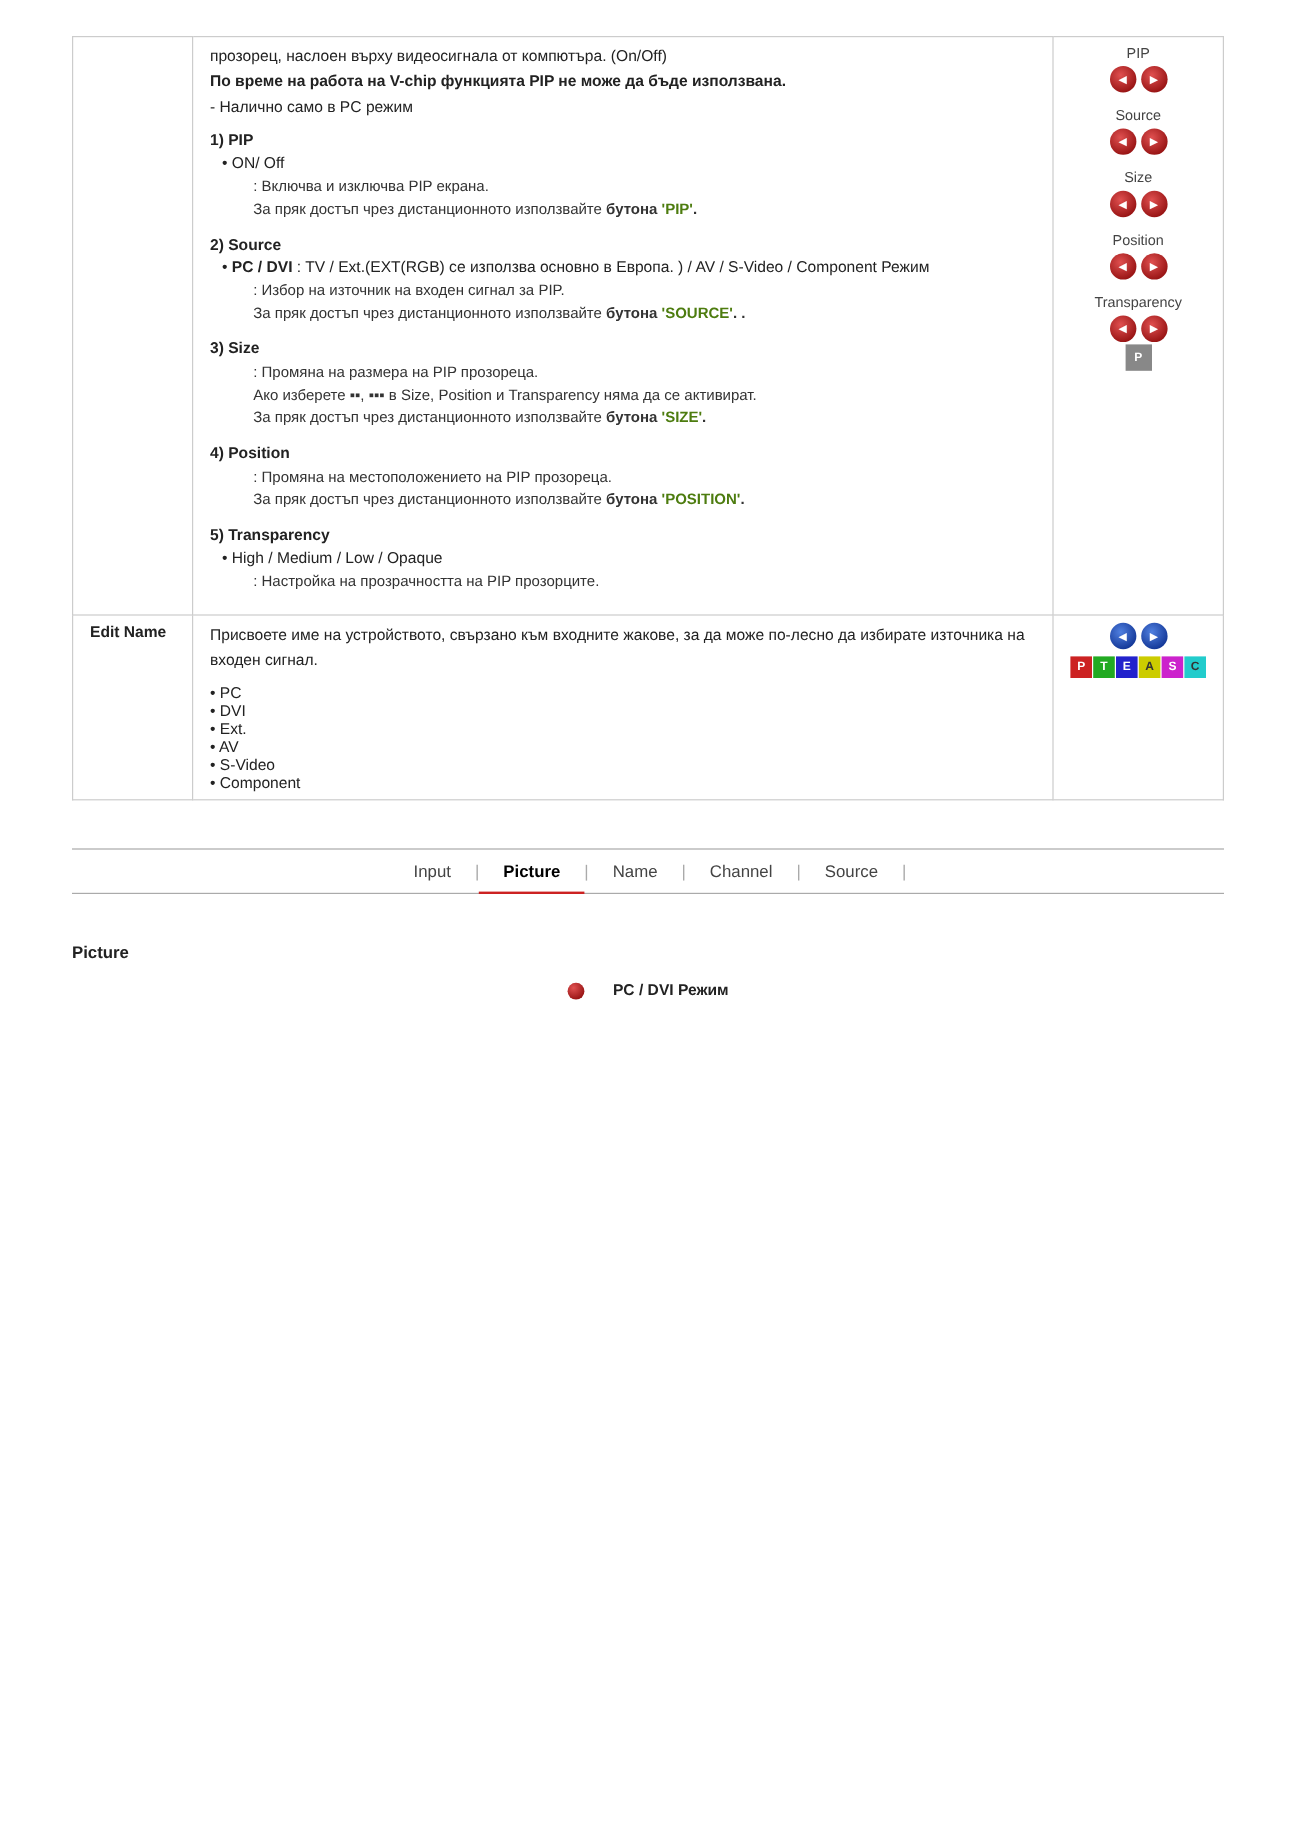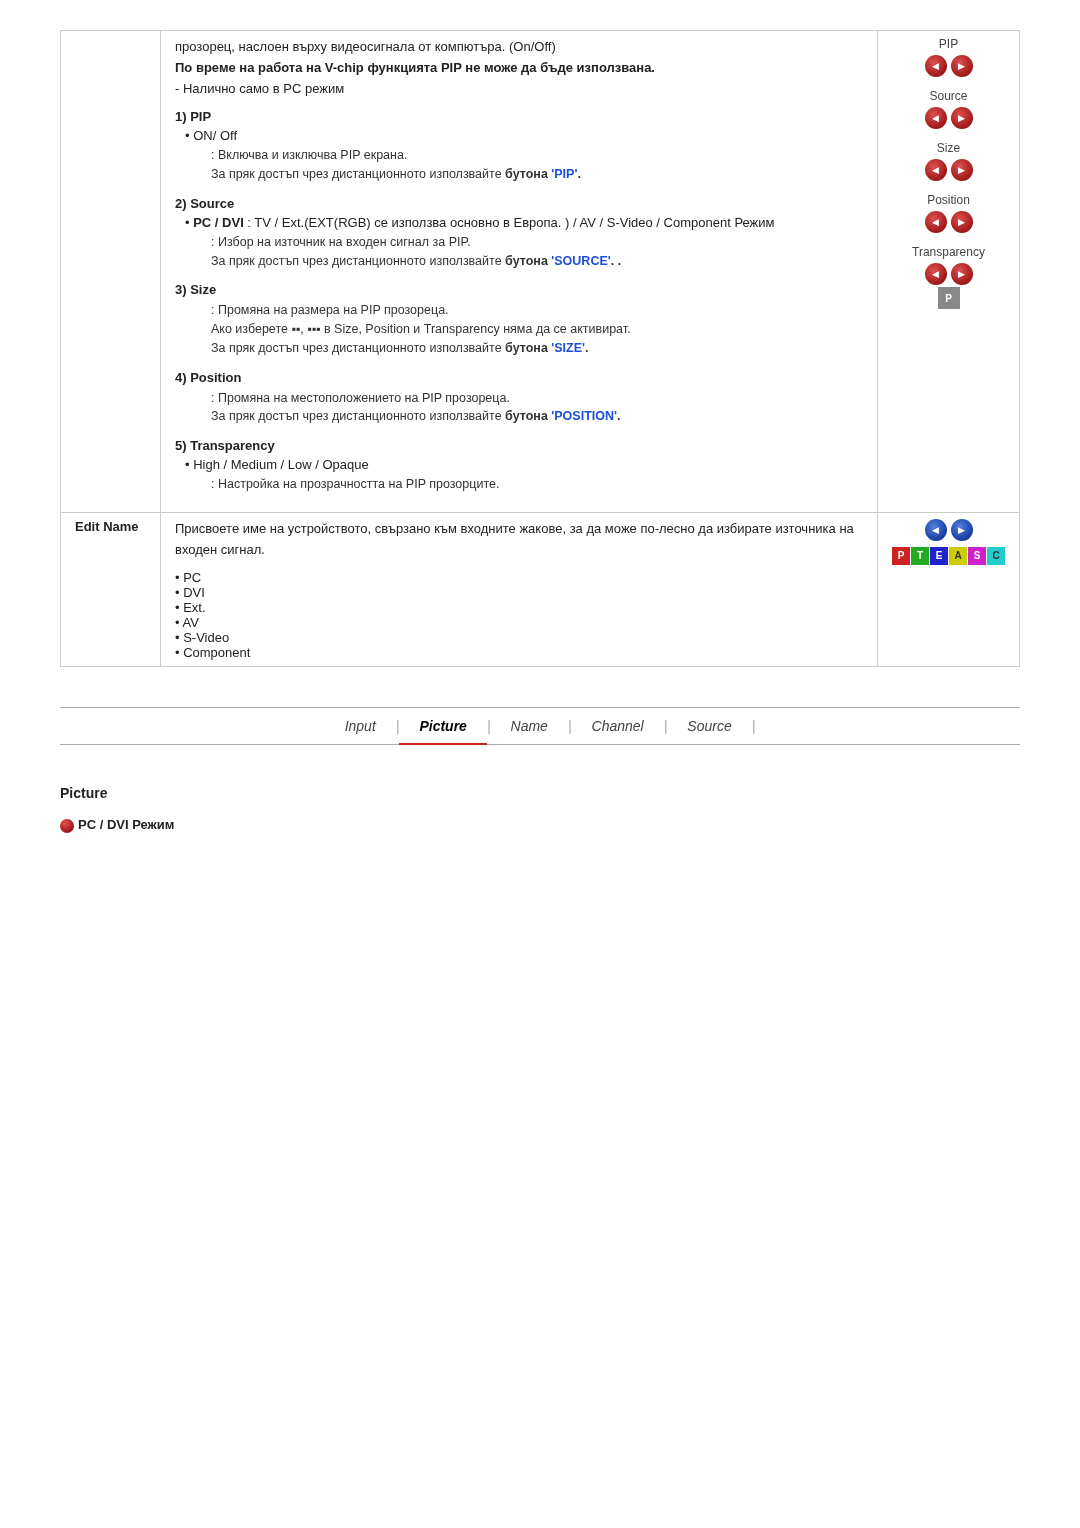--- a/index.html
+++ b/index.html
@@ -148,35 +148,34 @@
     }
 
     .section-item-desc {
       margin-left: 36px;
       font-size: 12.5px;
       line-height: 1.5;
       color: #333;
     }
 
     .highlight {
-      color: #1d4ed8;
+      color: #4d7c0f;
       font-weight: bold;
     }
 
     
     .nav-bar {
       border-top: 1px solid #aaa;
       border-bottom: 1px solid #aaa;
       padding: 10px 0;
       margin-bottom: 40px;
       display: flex;
       align-items: flex-end;
       justify-content: center;
       gap: 0;
-      font-style: italic;
     }
 
     .nav-item {
       font-size: 14px;
       color: #444;
       padding: 0 20px;
       cursor: pointer;
       position: relative;
     }
 
@@ -207,22 +206,23 @@
 
     .picture-title {
       font-weight: bold;
       font-size: 14px;
       margin-bottom: 16px;
     }
 
     .pc-dvi-row {
       display: flex;
       align-items: flex-start;
-      gap: 4px;
+      gap: 24px;
       margin-bottom: 8px;
+      justify-content: center;
     }
 
     .bullet-circle {
       width: 14px;
       height: 14px;
       border-radius: 50%;
       background: radial-gradient(circle at 35% 30%, #e05050, #800000);
       flex-shrink: 0;
       margin-top: 2px;
     }

